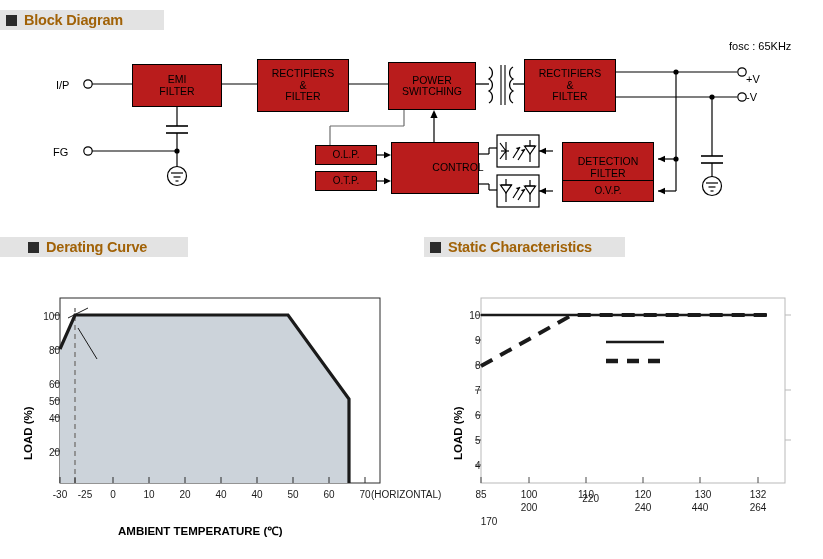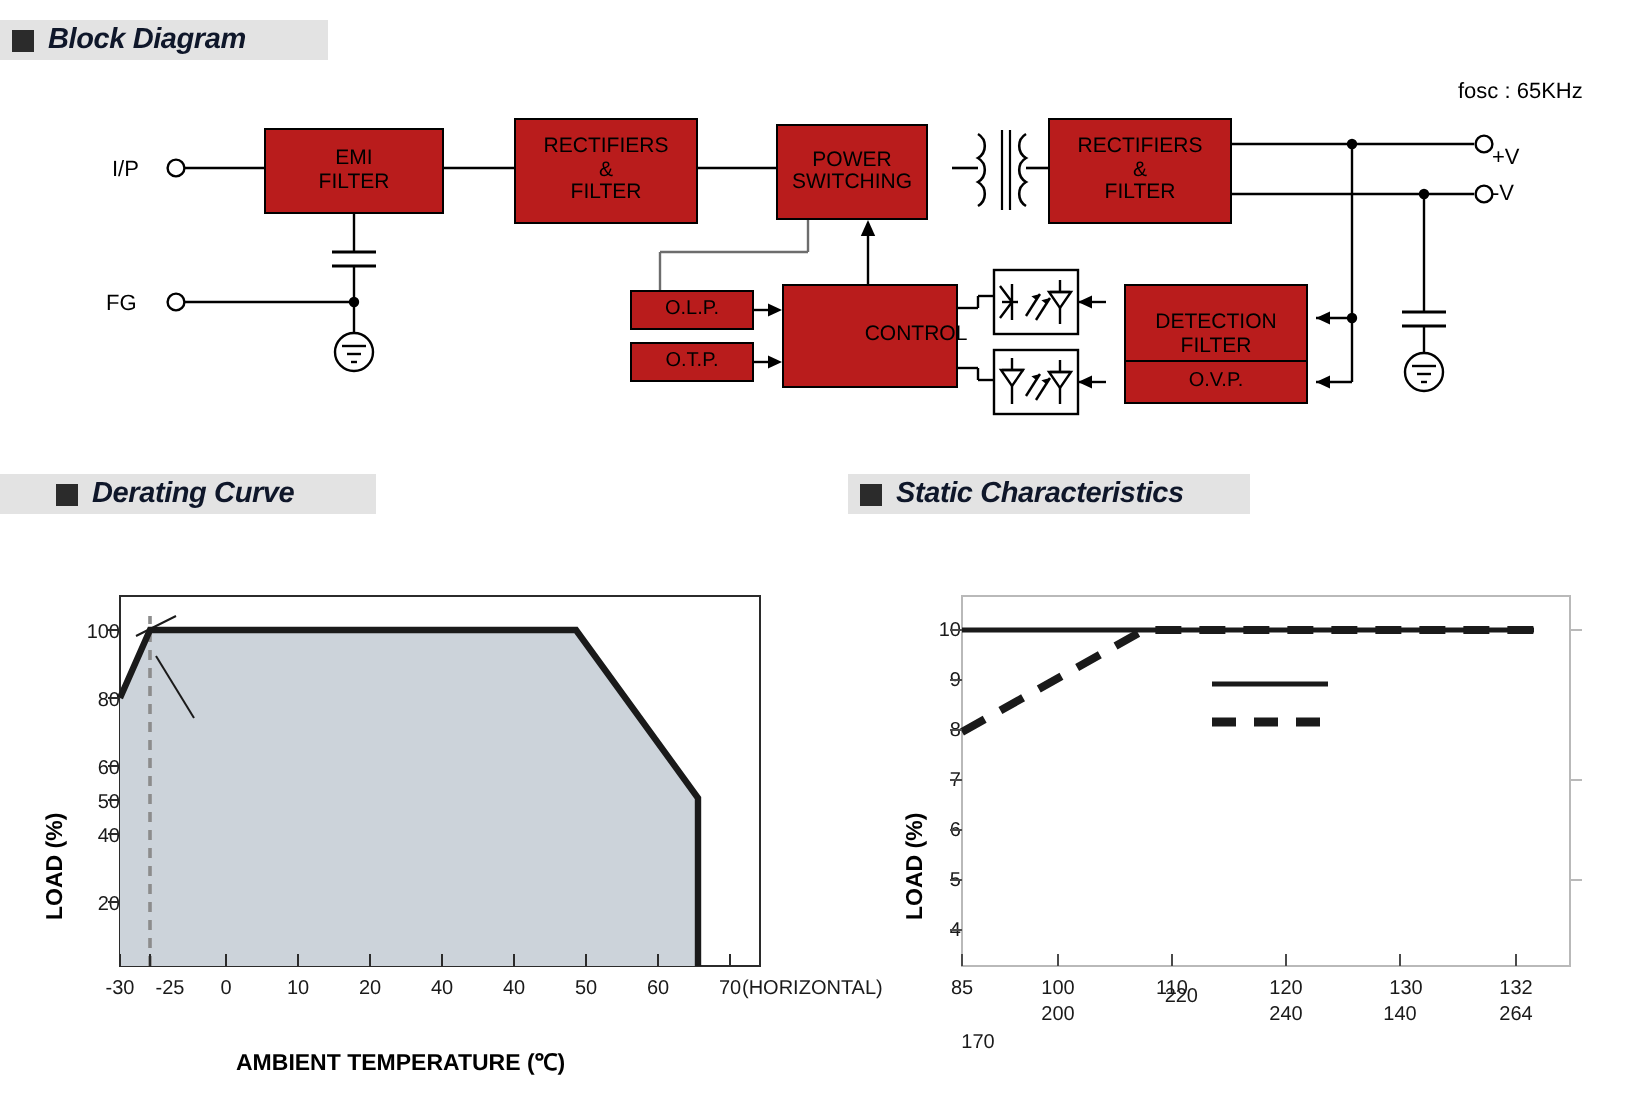--- a/index.html
+++ b/index.html
@@ -30,22 +30,21 @@
     background: #2b2b2b;
     display: inline-block;
     margin-right: 7px;
     flex: 0 0 auto;
   }
   .section-header .title {
     font-size: 14.5px;
     font-weight: bold;
     letter-spacing: -0.2px;
     white-space: nowrap;
-    color: #0f172a;
-    font-style: italic;
+    color: #a16207;
   }
 
   
   #block-diagram {
     position: absolute;
     left: 0;
     top: 32px;
     width: 823px;
     height: 195px;
   }
@@ -134,21 +133,21 @@
     <span class="ln">EMI</span>
     <span class="ln">FILTER</span>
   </div>
 
   <div class="box" style="left:257px; top:27px; width:92px; height:53px;">
     <span class="ln">RECTIFIERS</span>
     <span class="ln">&amp;</span>
     <span class="ln">FILTER</span>
   </div>
 
-  <div class="box" style="left:388px; top:30px; width:76px; height:48px;">
+  <div class="box" style="left:388px; top:30px; width:88px; height:48px;">
     <span class="ln">POWER</span>
     <span class="ln">SWITCHING</span>
   </div>
 
   <div class="box" style="left:524px; top:27px; width:92px; height:53px;">
     <span class="ln">RECTIFIERS</span>
     <span class="ln">&amp;</span>
     <span class="ln">FILTER</span>
   </div>
 
@@ -382,21 +381,21 @@
   <div class="tick-text" style="left:96px; top:209px; width:26px;">100</div>
   <div class="tick-text" style="left:153px; top:209px; width:26px;">110</div>
   <div class="tick-text" style="left:210px; top:209px; width:26px;">120</div>
   <div class="tick-text" style="left:270px; top:209px; width:26px;">130</div>
   <div class="tick-text" style="left:325px; top:209px; width:26px;">132</div>
 
   <div class="tick-text" style="left:56px; top:222px; width:26px;margin-top:14px;">170</div>
   <div class="tick-text" style="left:96px; top:222px; width:26px;">200</div>
   <div class="tick-text" style="left:153px; top:213px; width:26px;text-align:right;">220</div>
   <div class="tick-text" style="left:210px; top:222px; width:26px;">240</div>
-  <div class="tick-text" style="left:267px; top:222px; width:26px;">140</div>
+  <div class="tick-text" style="left:267px; top:222px; width:26px;">440</div>
   <div class="tick-text" style="left:325px; top:222px; width:26px;">264</div>
 
   <div class="legend-text" style="left:250px; top:56px;">170 ~ 264VAC</div>
   <div class="legend-text" style="left:250px; top:75px;">85 ~ 132VAC</div>
 
   <svg width="403" height="230" style="position:absolute; left:0; top:0;">
 
     <rect x="61" y="18" width="304" height="185" fill="#fff" stroke="#b9b9b9" stroke-width="1"></rect>
 
     <line x1="61" y1="35" x2="347" y2="35" stroke="#1a1a1a" stroke-width="2.6"></line>

